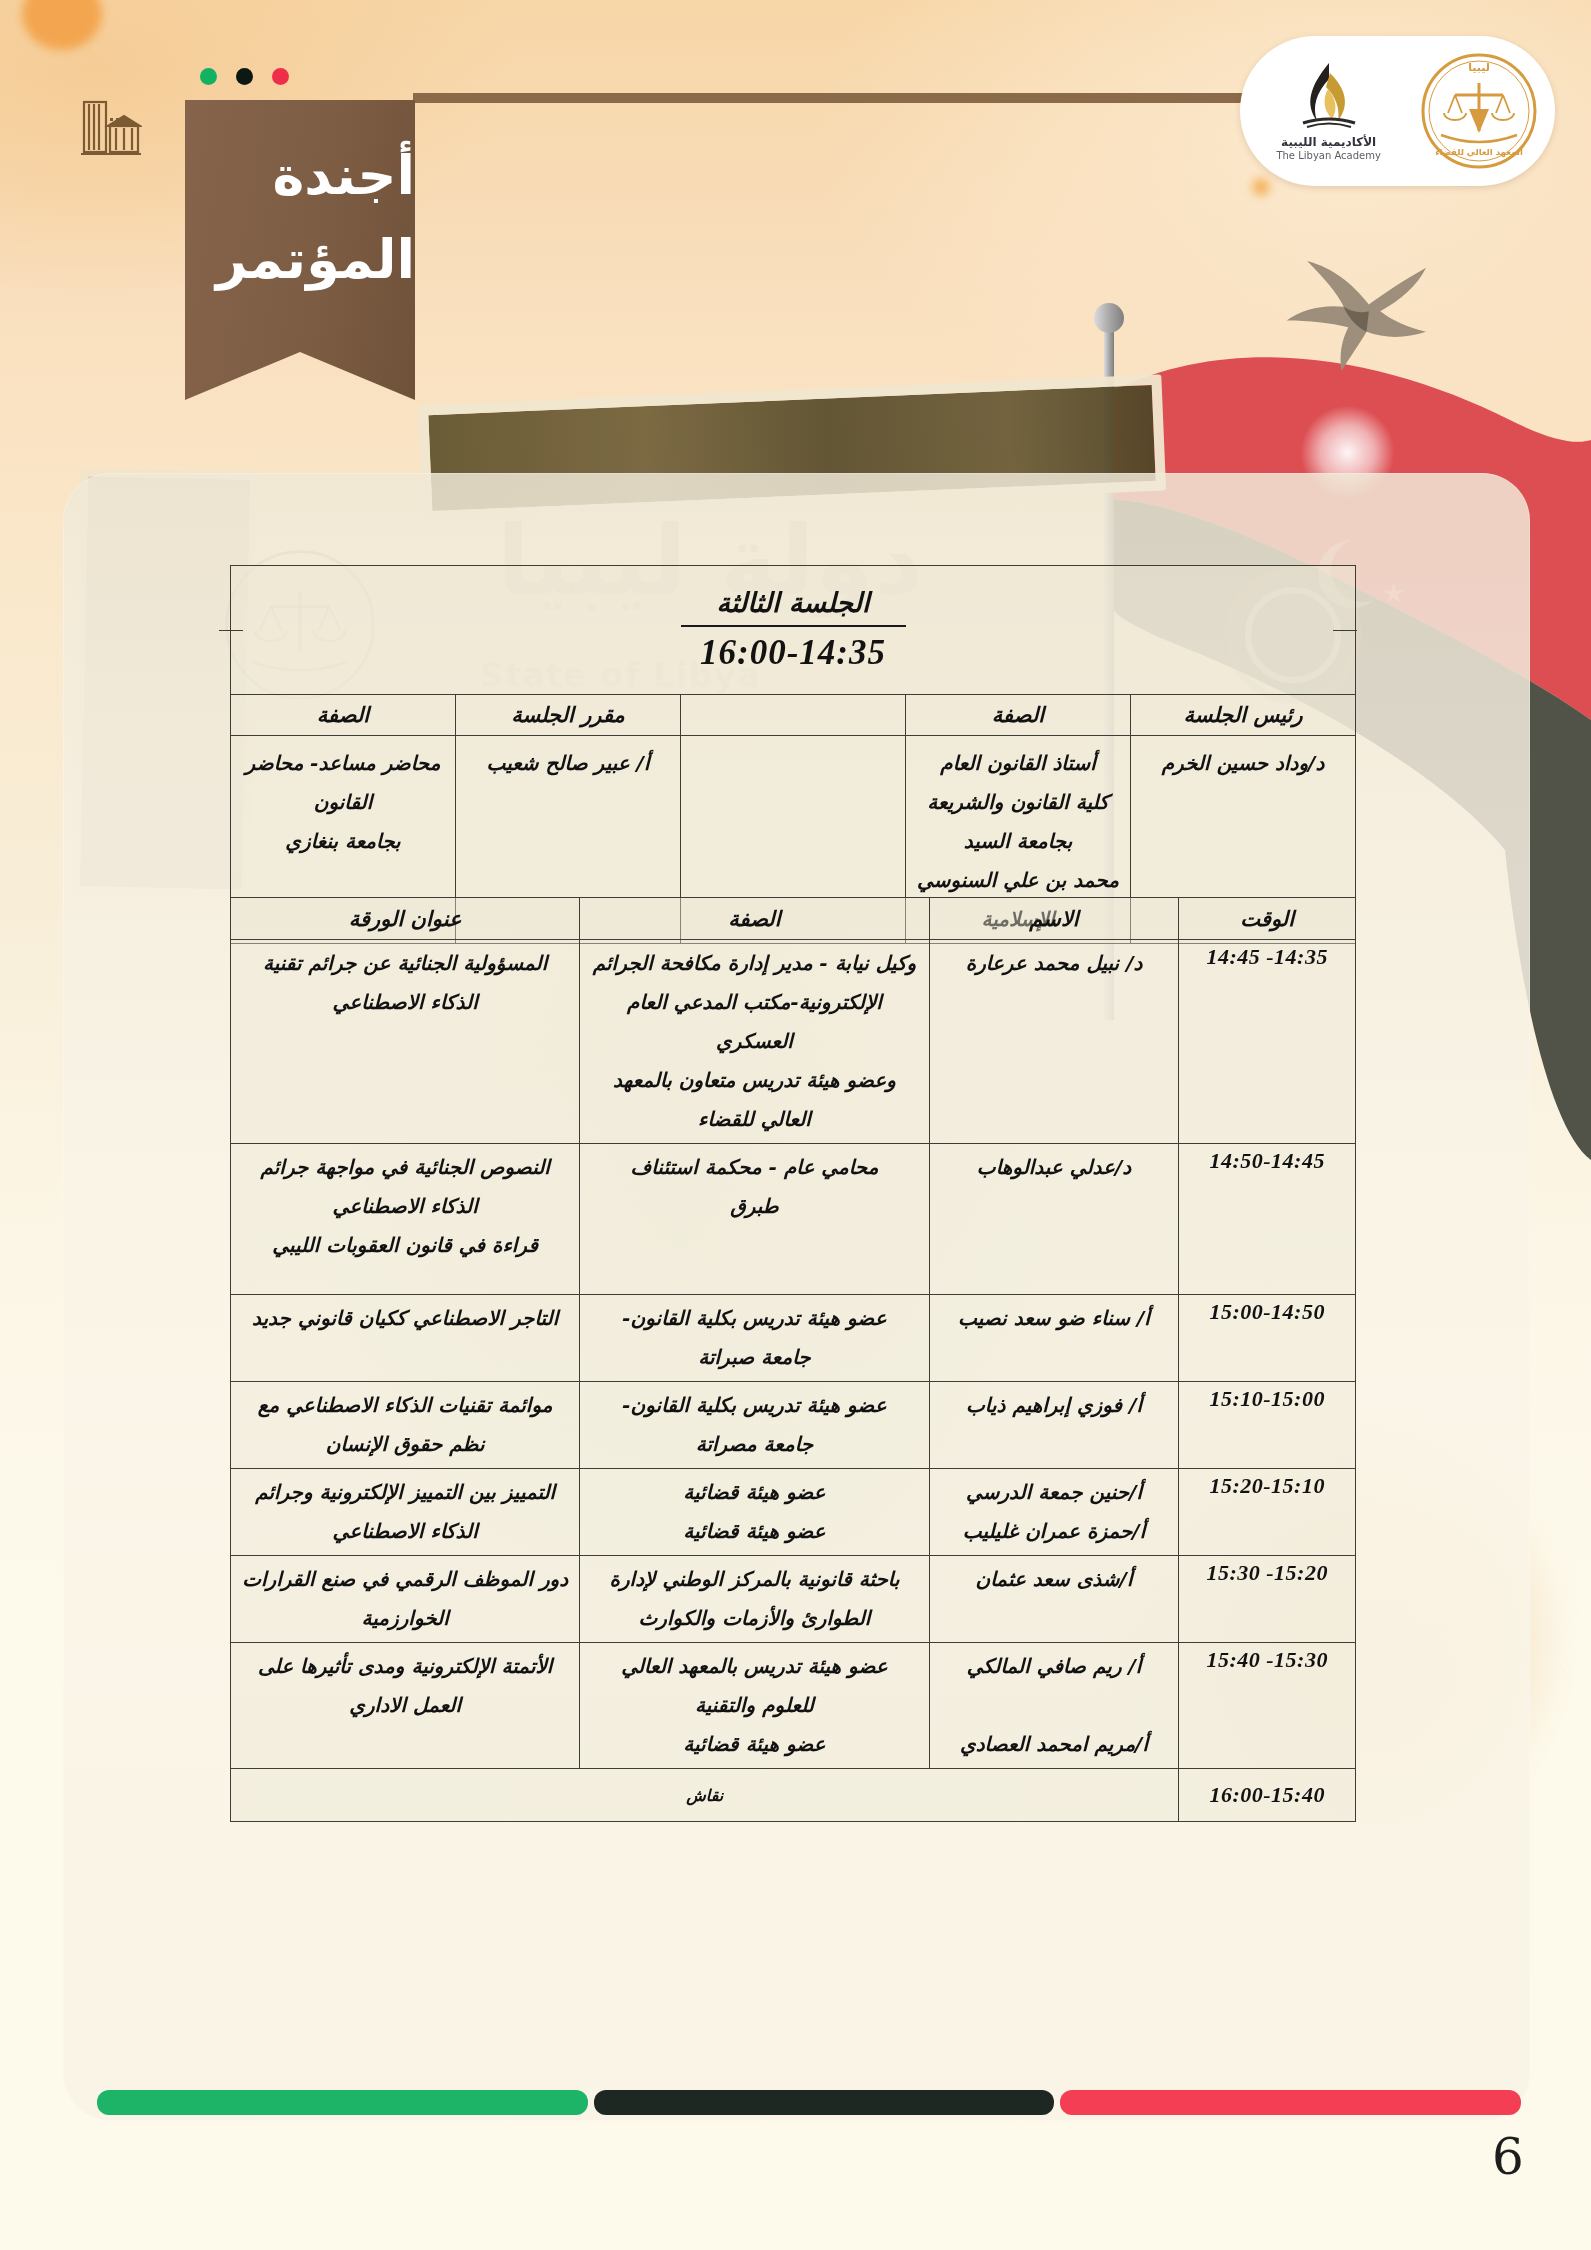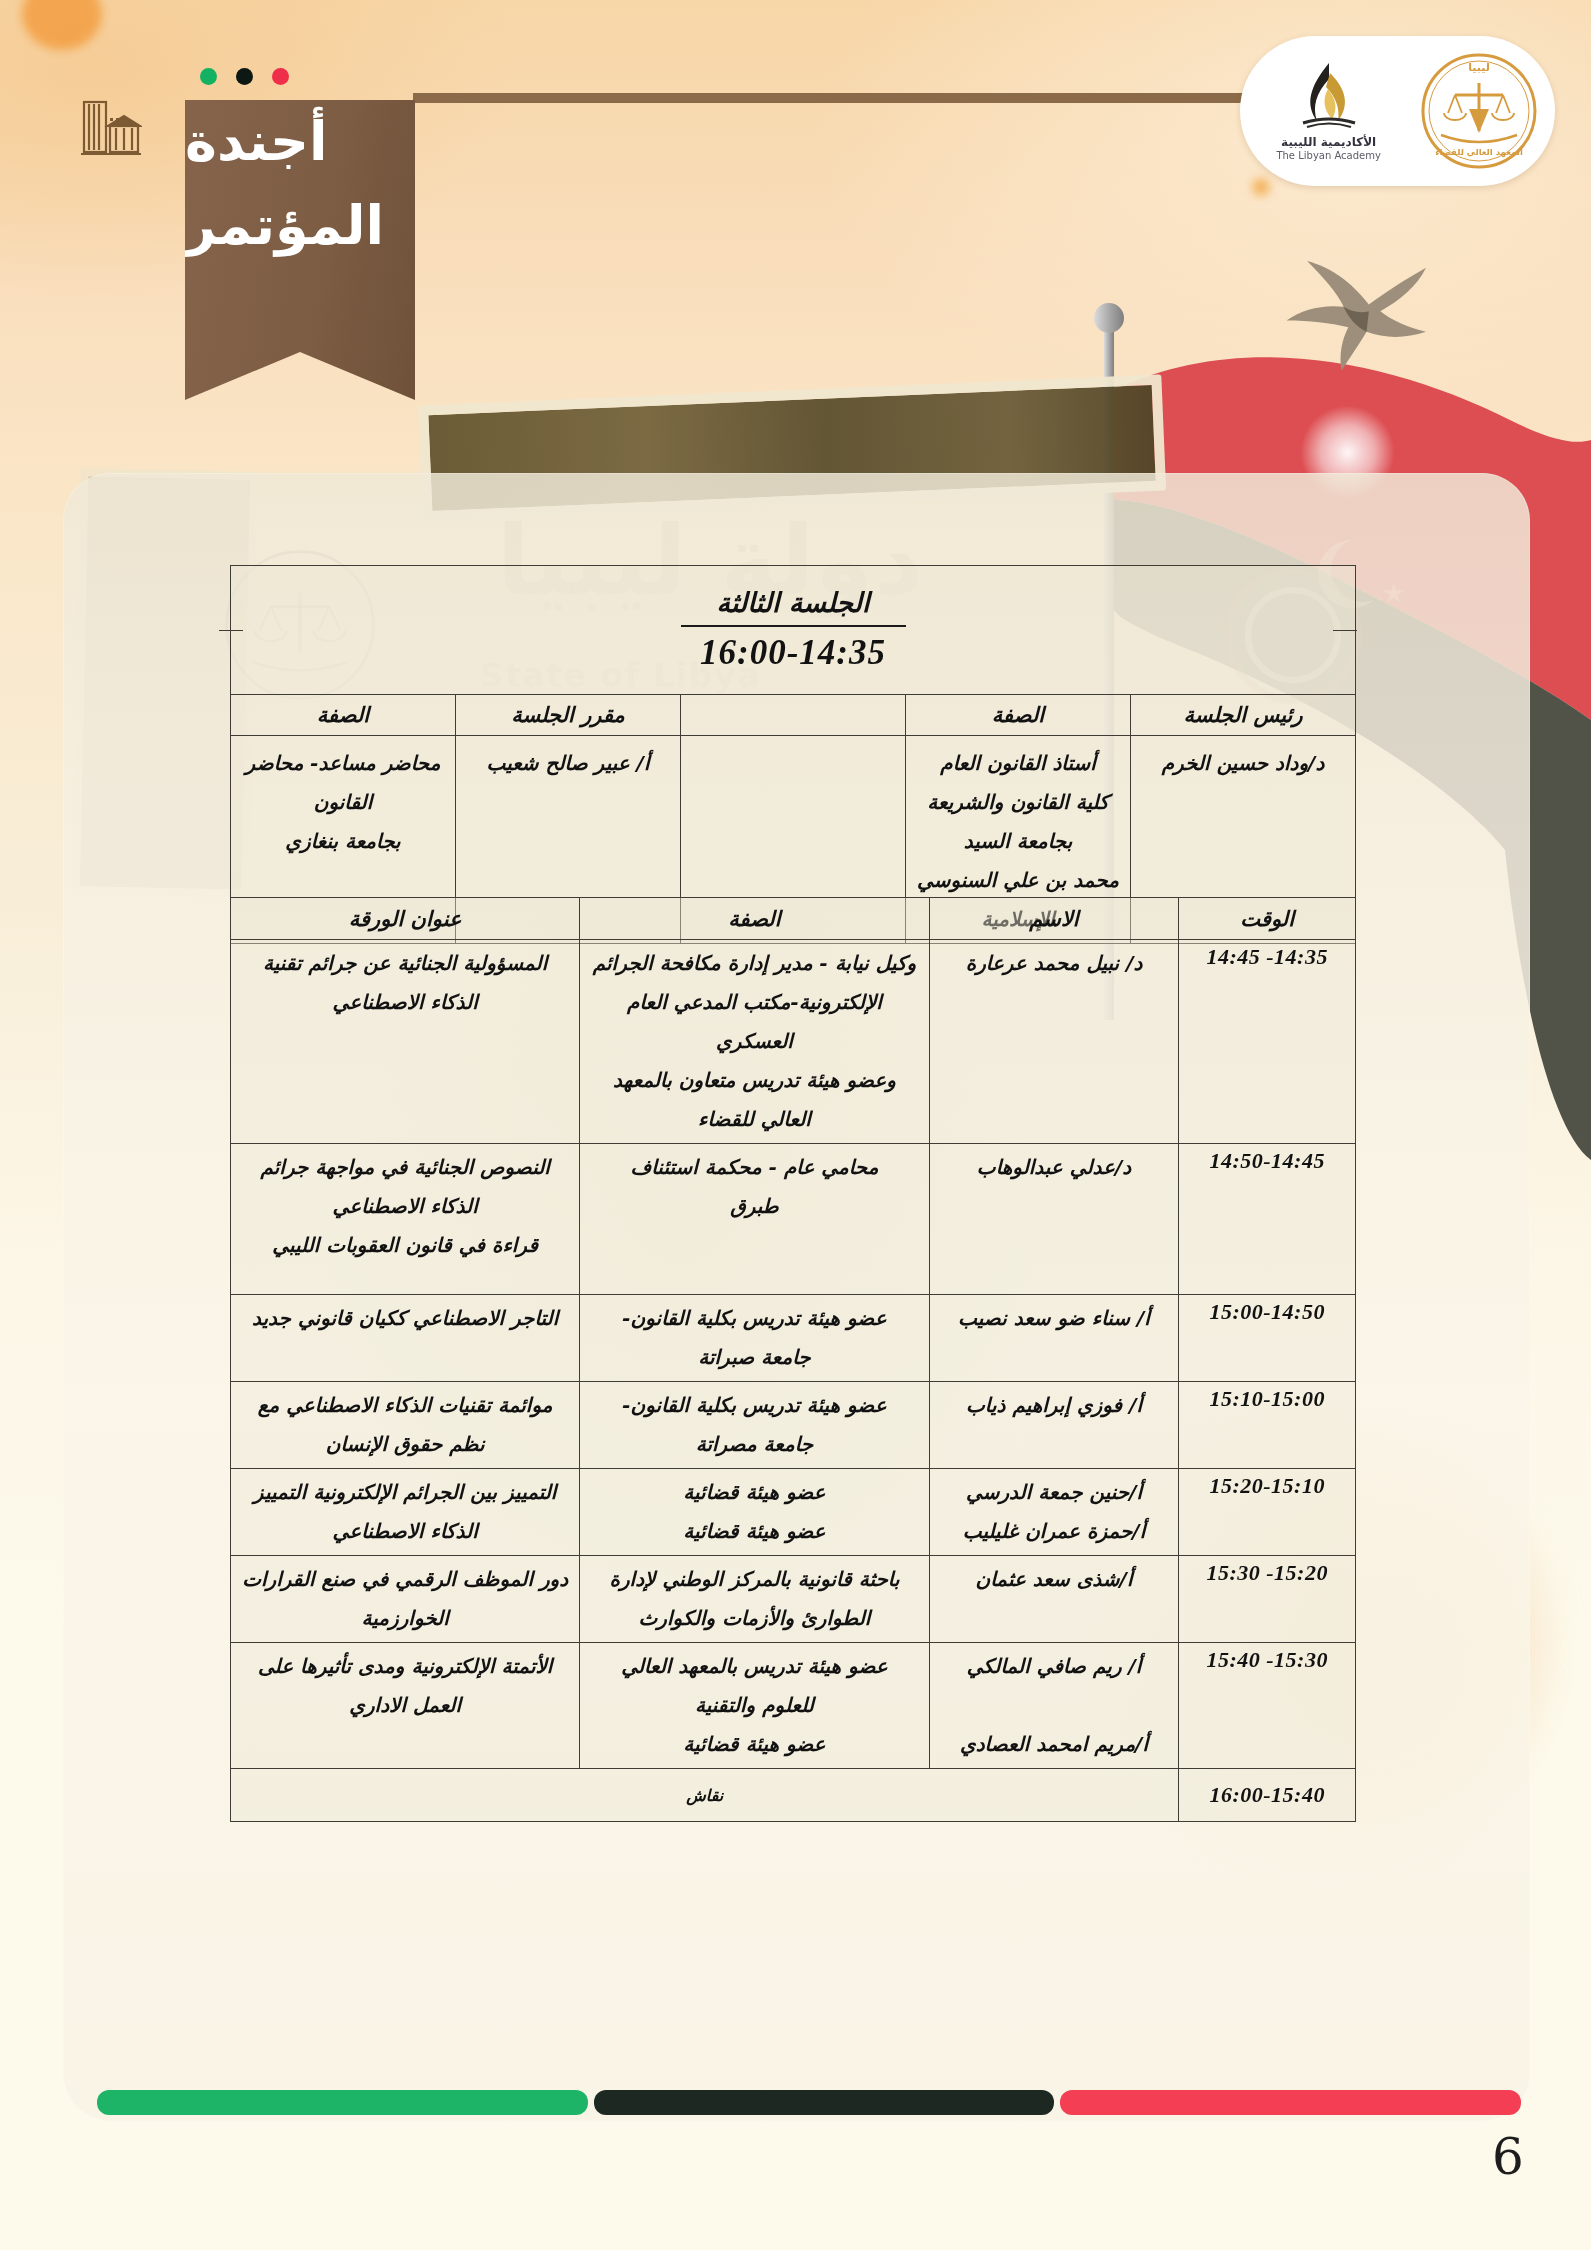--- a/index.html
+++ b/index.html
@@ -68,22 +68,22 @@
   .c-name{width:22%;} .c-role{width:31.5%;} .c-paper{width:31.5%;}
   tr.r1 td{height:164px;} tr.r2 td{height:142px;} tr.r3 td{height:72px;margin-left:44px;} tr.r4 td{height:74px;}
   tr.r5 td{height:70px;} tr.r6 td{height:72px;} tr.r7 td{height:108px;}
   tr.r8 td{height:44px;vertical-align:middle;}
   td.discussion{font-size:16px;}
   
   .top-line{position:absolute;z-index:3;left:413px;top:93px;width:832px;height:10px;background:#8a6a48;}
   .ribbon{position:absolute;z-index:4;left:185px;top:100px;width:230px;height:300px;
     background:linear-gradient(100deg,#85644b 0%,#7c5c43 60%,#6f5139 100%);
     clip-path:polygon(0 0,100% 0,100% 100%,50% 84%,0 100%);
-    display:flex;flex-direction:column;align-items:flex-end;justify-content:flex-start;
-    box-sizing:border-box;direction:rtl;}
+    display:flex;flex-direction:column;align-items:flex-start;justify-content:flex-start;
+    padding-top:34px;box-sizing:border-box;direction:rtl;}
   .ribbon .line{color:#fff;font-weight:bold;font-size:54px;line-height:1.55;text-align:center;}
   .dots{position:absolute;z-index:4;left:200px;top:68px;display:flex;gap:19px;}
   .dot{width:17px;height:17px;border-radius:50%;}
   .dot-green{background:#13b262;} .dot-black{background:#0d1713;} .dot-red{background:#ef2e4a;}
   .building{position:absolute;z-index:4;left:80px;top:96px;}
   
   .logos-pill{position:absolute;z-index:4;left:1240px;top:36px;width:315px;height:150px;
     background:#fff;border-radius:78px;display:flex;align-items:center;justify-content:space-evenly;
     box-shadow:0 2px 6px rgba(120,80,30,.18);}
   .academy{display:flex;flex-direction:column;align-items:center;width:150px;}
@@ -218,21 +218,21 @@
 جامعة مصراتة</td>
         <td class="c-paper ml">موائمة تقنيات الذكاء الاصطناعي مع
 نظم حقوق الإنسان</td>
       </tr>
       <tr class="r5">
         <td class="c-time">15:20-15:10</td>
         <td class="c-name ml">أ/حنين جمعة الدرسي
 أ/حمزة عمران غليليب</td>
         <td class="c-role ml">عضو هيئة قضائية
 عضو هيئة قضائية</td>
-        <td class="c-paper ml">التمييز بين الجرائم الإلكترونية التمييز
+        <td class="c-paper ml">التمييز بين التمييز الإلكترونية وجرائم
 الذكاء الاصطناعي</td>
       </tr>
       <tr class="r6">
         <td class="c-time">15:30 -15:20</td>
         <td class="c-name ml">أ/شذى سعد عثمان</td>
         <td class="c-role ml">باحثة قانونية بالمركز الوطني لإدارة
 الطوارئ والأزمات والكوارث</td>
         <td class="c-paper ml">دور الموظف الرقمي في صنع القرارات
 الخوارزمية</td>
       </tr>

